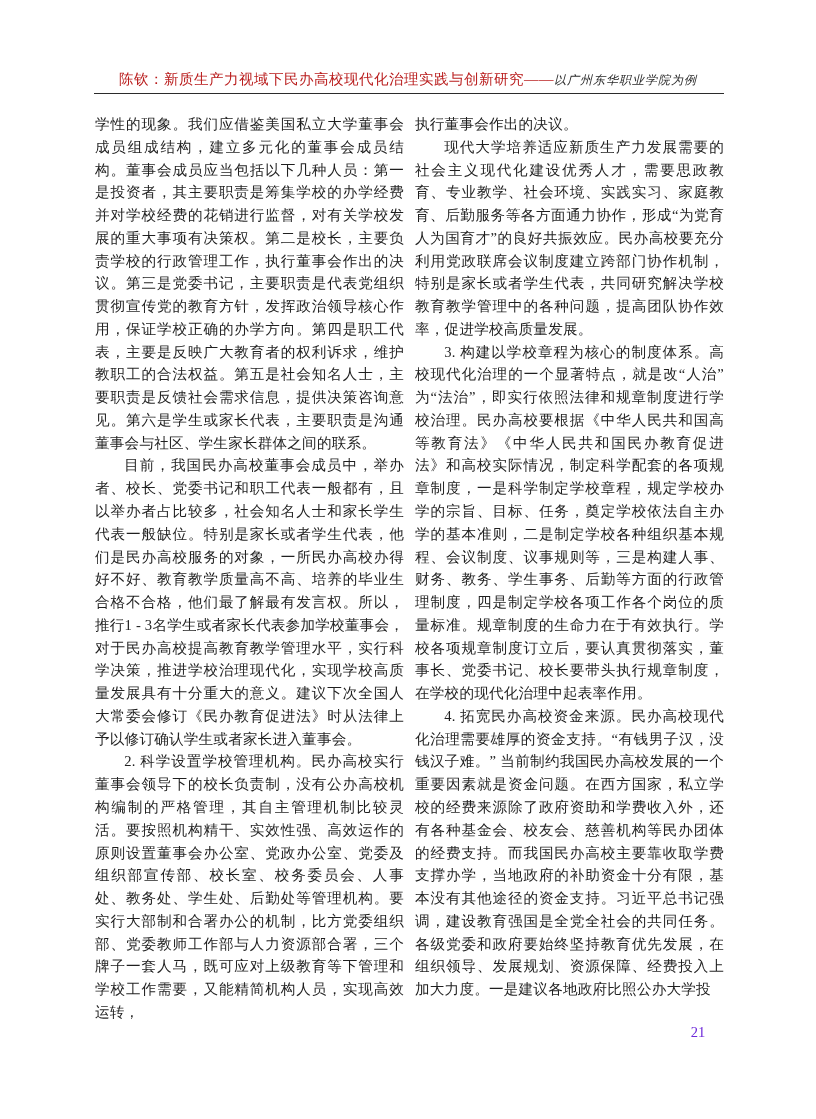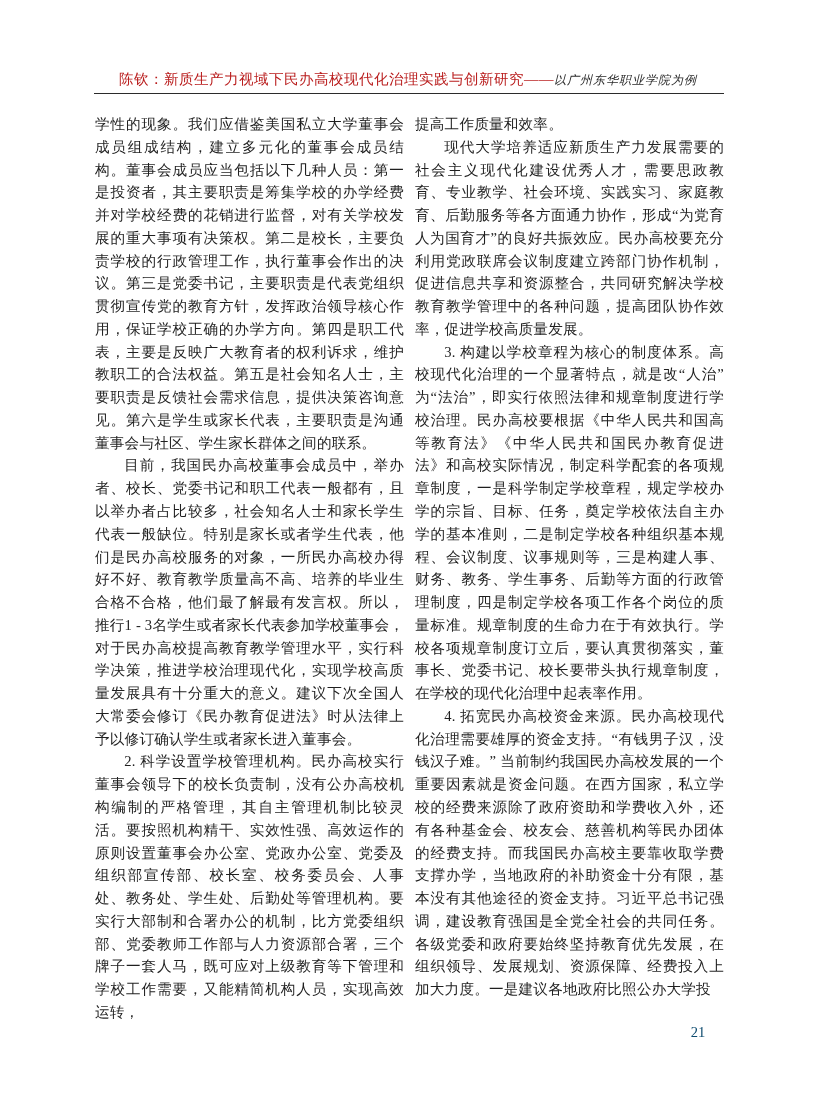--- a/index.html
+++ b/index.html
@@ -67,21 +67,21 @@
   .para.no-indent {
     text-indent: 0;
   }
   .page-number {
     position: absolute;
     top: 1024px;
     left: 668px;
     width: 60px;
     text-align: center;
     font-size: 14.5px;
-    color: #0c4a6e;
+    color: #6d28d9;
   }
 </style>
 </head>
 <body>
 
 <div class="page">
 
   <div class="running-header">
     <span class="header-main">陈钦：新质生产力视域下民办高校现代化治理实践与创新研究——</span><span class="header-sub">以广州东华职业学院为例</span>
   </div>
@@ -90,22 +90,22 @@
 
   <div class="columns">
 
     <div class="column">
       <p class="para no-indent">学性的现象。我们应借鉴美国私立大学董事会成员组成结构，建立多元化的董事会成员结构。董事会成员应当包括以下几种人员：第一是投资者，其主要职责是筹集学校的办学经费并对学校经费的花销进行监督，对有关学校发展的重大事项有决策权。第二是校长，主要负责学校的行政管理工作，执行董事会作出的决议。第三是党委书记，主要职责是代表党组织贯彻宣传党的教育方针，发挥政治领导核心作用，保证学校正确的办学方向。第四是职工代表，主要是反映广大教育者的权利诉求，维护教职工的合法权益。第五是社会知名人士，主要职责是反馈社会需求信息，提供决策咨询意见。第六是学生或家长代表，主要职责是沟通董事会与社区、学生家长群体之间的联系。</p>
       <p class="para">目前，我国民办高校董事会成员中，举办者、校长、党委书记和职工代表一般都有，且以举办者占比较多，社会知名人士和家长学生代表一般缺位。特别是家长或者学生代表，他们是民办高校服务的对象，一所民办高校办得好不好、教育教学质量高不高、培养的毕业生合格不合格，他们最了解最有发言权。所以，推行1 - 3名学生或者家长代表参加学校董事会，对于民办高校提高教育教学管理水平，实行科学决策，推进学校治理现代化，实现学校高质量发展具有十分重大的意义。建议下次全国人大常委会修订《民办教育促进法》时从法律上予以修订确认学生或者家长进入董事会。</p>
       <p class="para">2. 科学设置学校管理机构。民办高校实行董事会领导下的校长负责制，没有公办高校机构编制的严格管理，其自主管理机制比较灵活。要按照机构精干、实效性强、高效运作的原则设置董事会办公室、党政办公室、党委及组织部宣传部、校长室、校务委员会、人事处、教务处、学生处、后勤处等管理机构。要实行大部制和合署办公的机制，比方党委组织部、党委教师工作部与人力资源部合署，三个牌子一套人马，既可应对上级教育等下管理和学校工作需要，又能精简机构人员，实现高效运转，</p>
     </div>
 
     <div class="column">
-      <p class="para no-indent">提高工作质量和效率。</p>
-      <p class="para">现代大学培养适应新质生产力发展需要的社会主义现代化建设优秀人才，需要思政教育、专业教学、社会环境、实践实习、家庭教育、后勤服务等各方面通力协作，形成“为党育人为国育才”的良好共振效应。民办高校要充分利用党政联席会议制度建立跨部门协作机制，促进信息共享和资源整合，共同研究解决学校教育教学管理中的各种问题，提高团队协作效率，促进学校高质量发展。</p>
+      <p class="para no-indent">执行董事会作出的决议。</p>
+      <p class="para">现代大学培养适应新质生产力发展需要的社会主义现代化建设优秀人才，需要思政教育、专业教学、社会环境、实践实习、家庭教育、后勤服务等各方面通力协作，形成“为党育人为国育才”的良好共振效应。民办高校要充分利用党政联席会议制度建立跨部门协作机制，特别是家长或者学生代表，共同研究解决学校教育教学管理中的各种问题，提高团队协作效率，促进学校高质量发展。</p>
       <p class="para">3. 构建以学校章程为核心的制度体系。高校现代化治理的一个显著特点，就是改“人治”为“法治”，即实行依照法律和规章制度进行学校治理。民办高校要根据《中华人民共和国高等教育法》《中华人民共和国民办教育促进法》和高校实际情况，制定科学配套的各项规章制度，一是科学制定学校章程，规定学校办学的宗旨、目标、任务，奠定学校依法自主办学的基本准则，二是制定学校各种组织基本规程、会议制度、议事规则等，三是构建人事、财务、教务、学生事务、后勤等方面的行政管理制度，四是制定学校各项工作各个岗位的质量标准。规章制度的生命力在于有效执行。学校各项规章制度订立后，要认真贯彻落实，董事长、党委书记、校长要带头执行规章制度，在学校的现代化治理中起表率作用。</p>
       <p class="para">4. 拓宽民办高校资金来源。民办高校现代化治理需要雄厚的资金支持。“有钱男子汉，没钱汉子难。” 当前制约我国民办高校发展的一个重要因素就是资金问题。在西方国家，私立学校的经费来源除了政府资助和学费收入外，还有各种基金会、校友会、慈善机构等民办团体的经费支持。而我国民办高校主要靠收取学费支撑办学，当地政府的补助资金十分有限，基本没有其他途径的资金支持。习近平总书记强调，建设教育强国是全党全社会的共同任务。各级党委和政府要始终坚持教育优先发展，在组织领导、发展规划、资源保障、经费投入上加大力度。一是建议各地政府比照公办大学投</p>
     </div>
 
   </div>
 
   <div class="page-number">21</div>
 
 </div>
 

